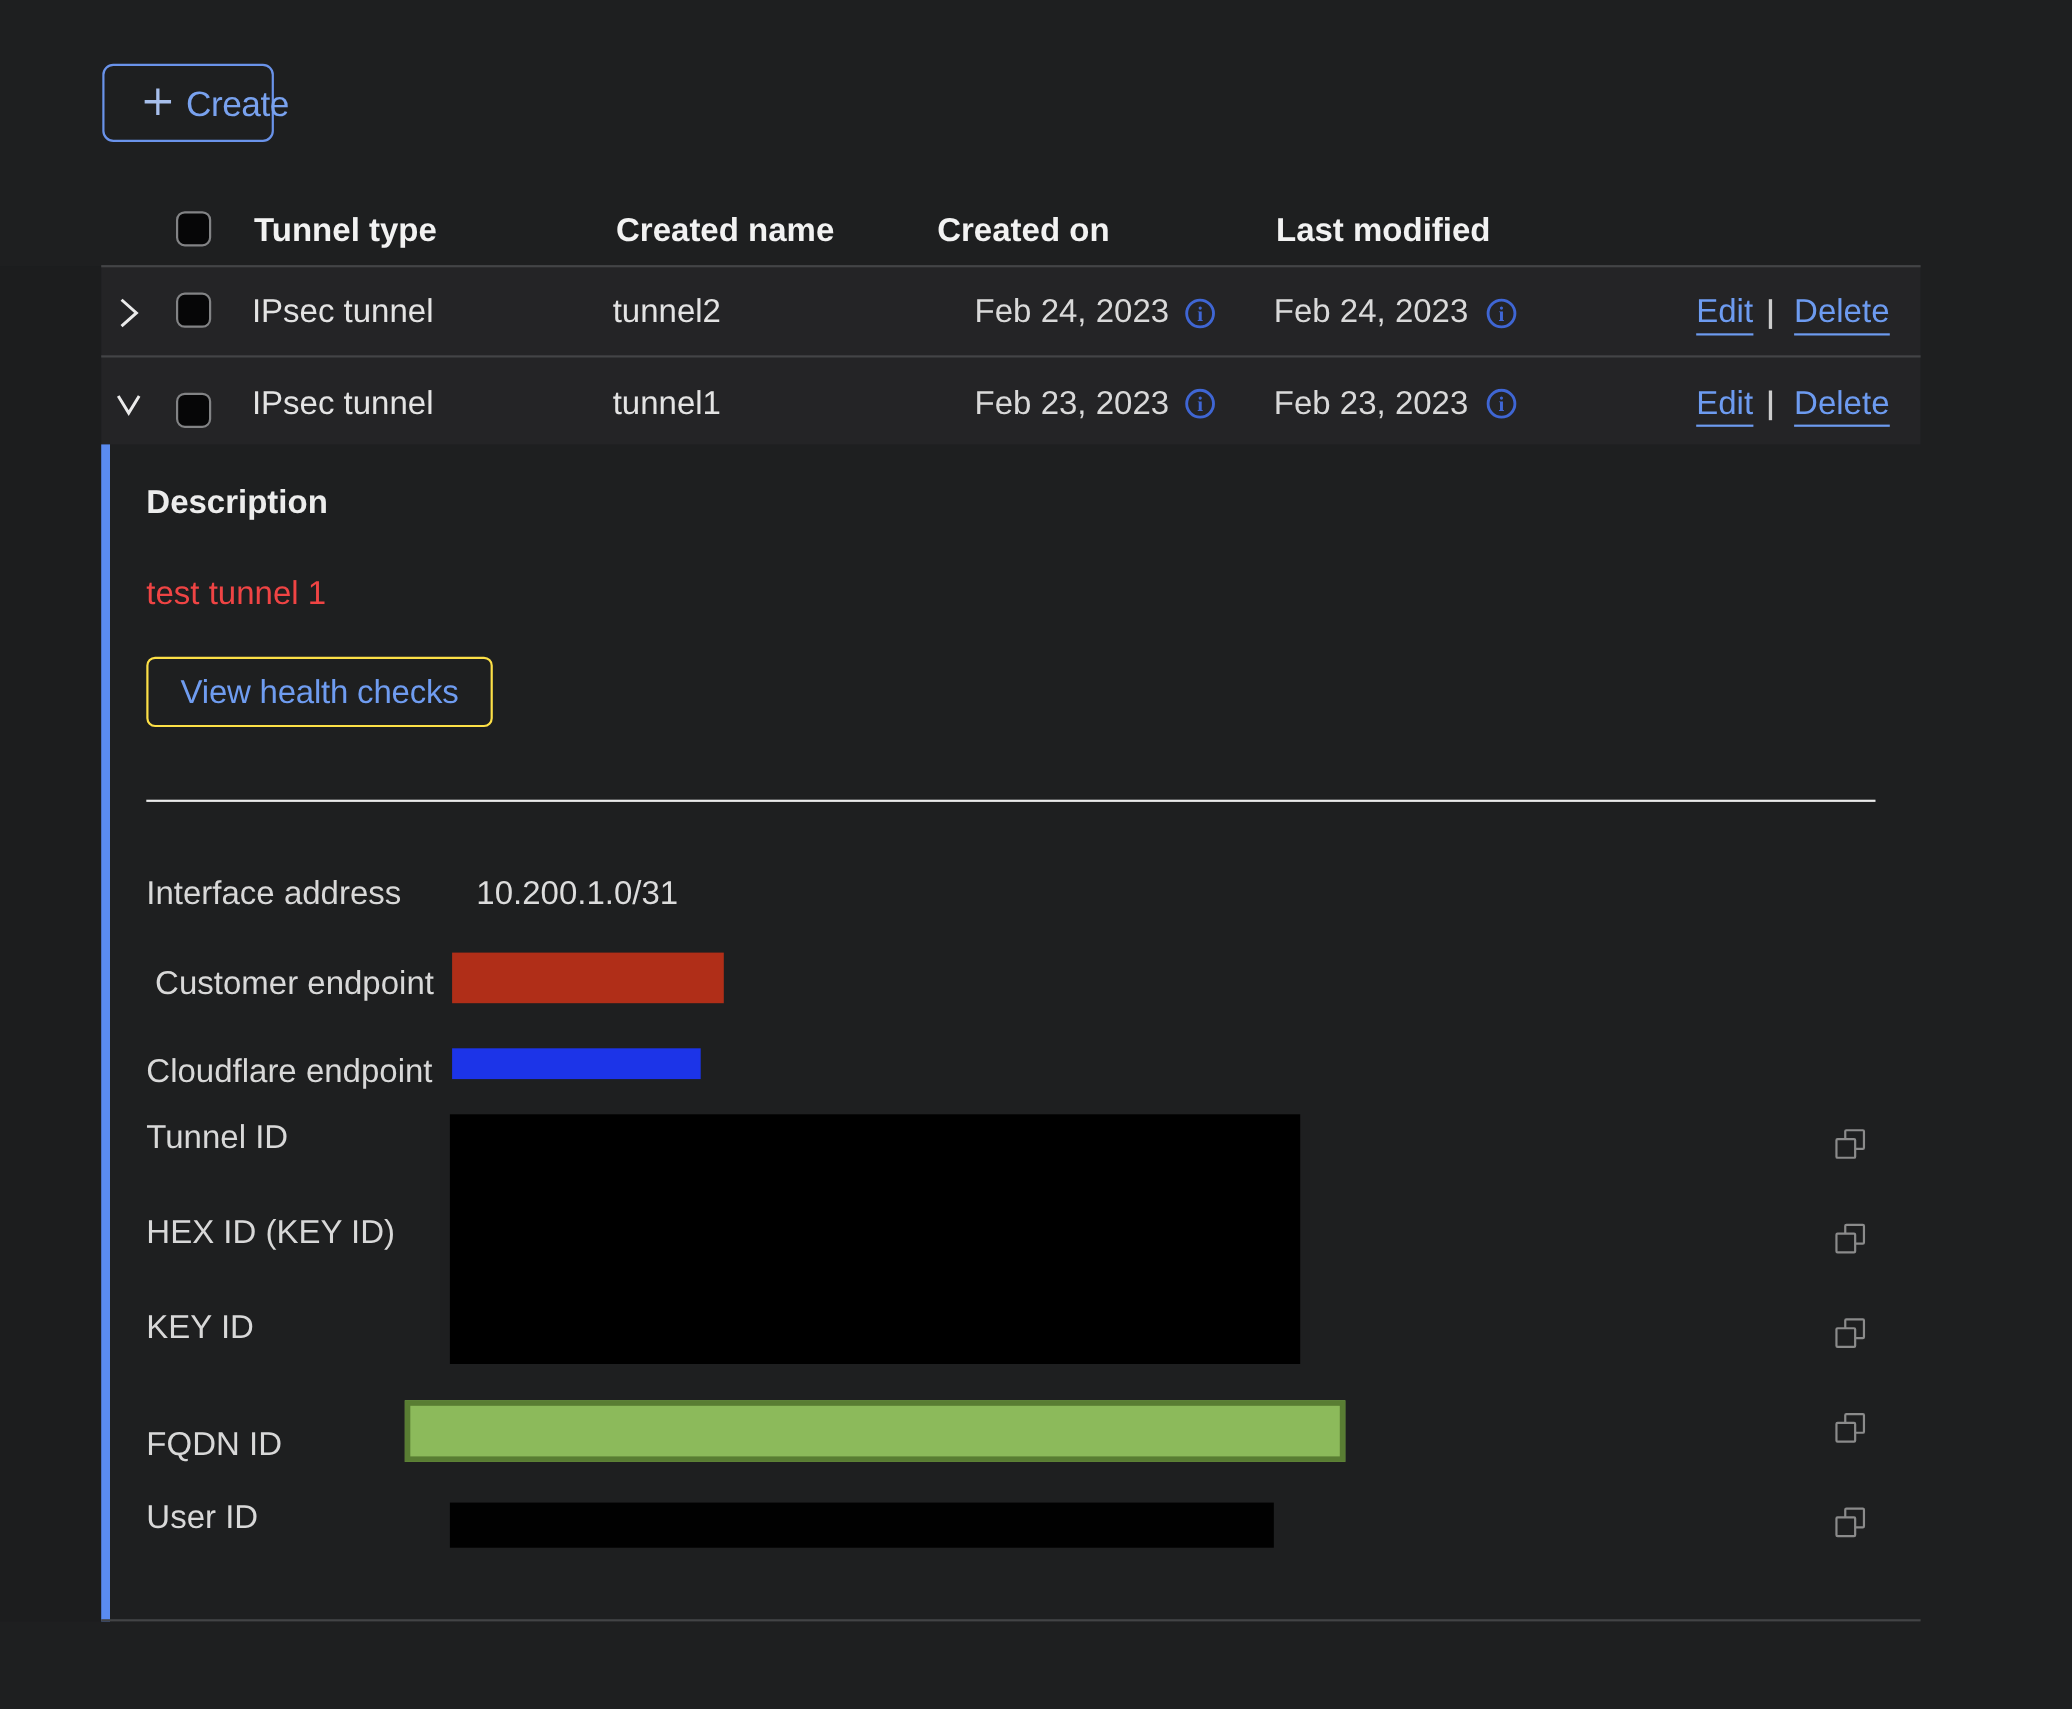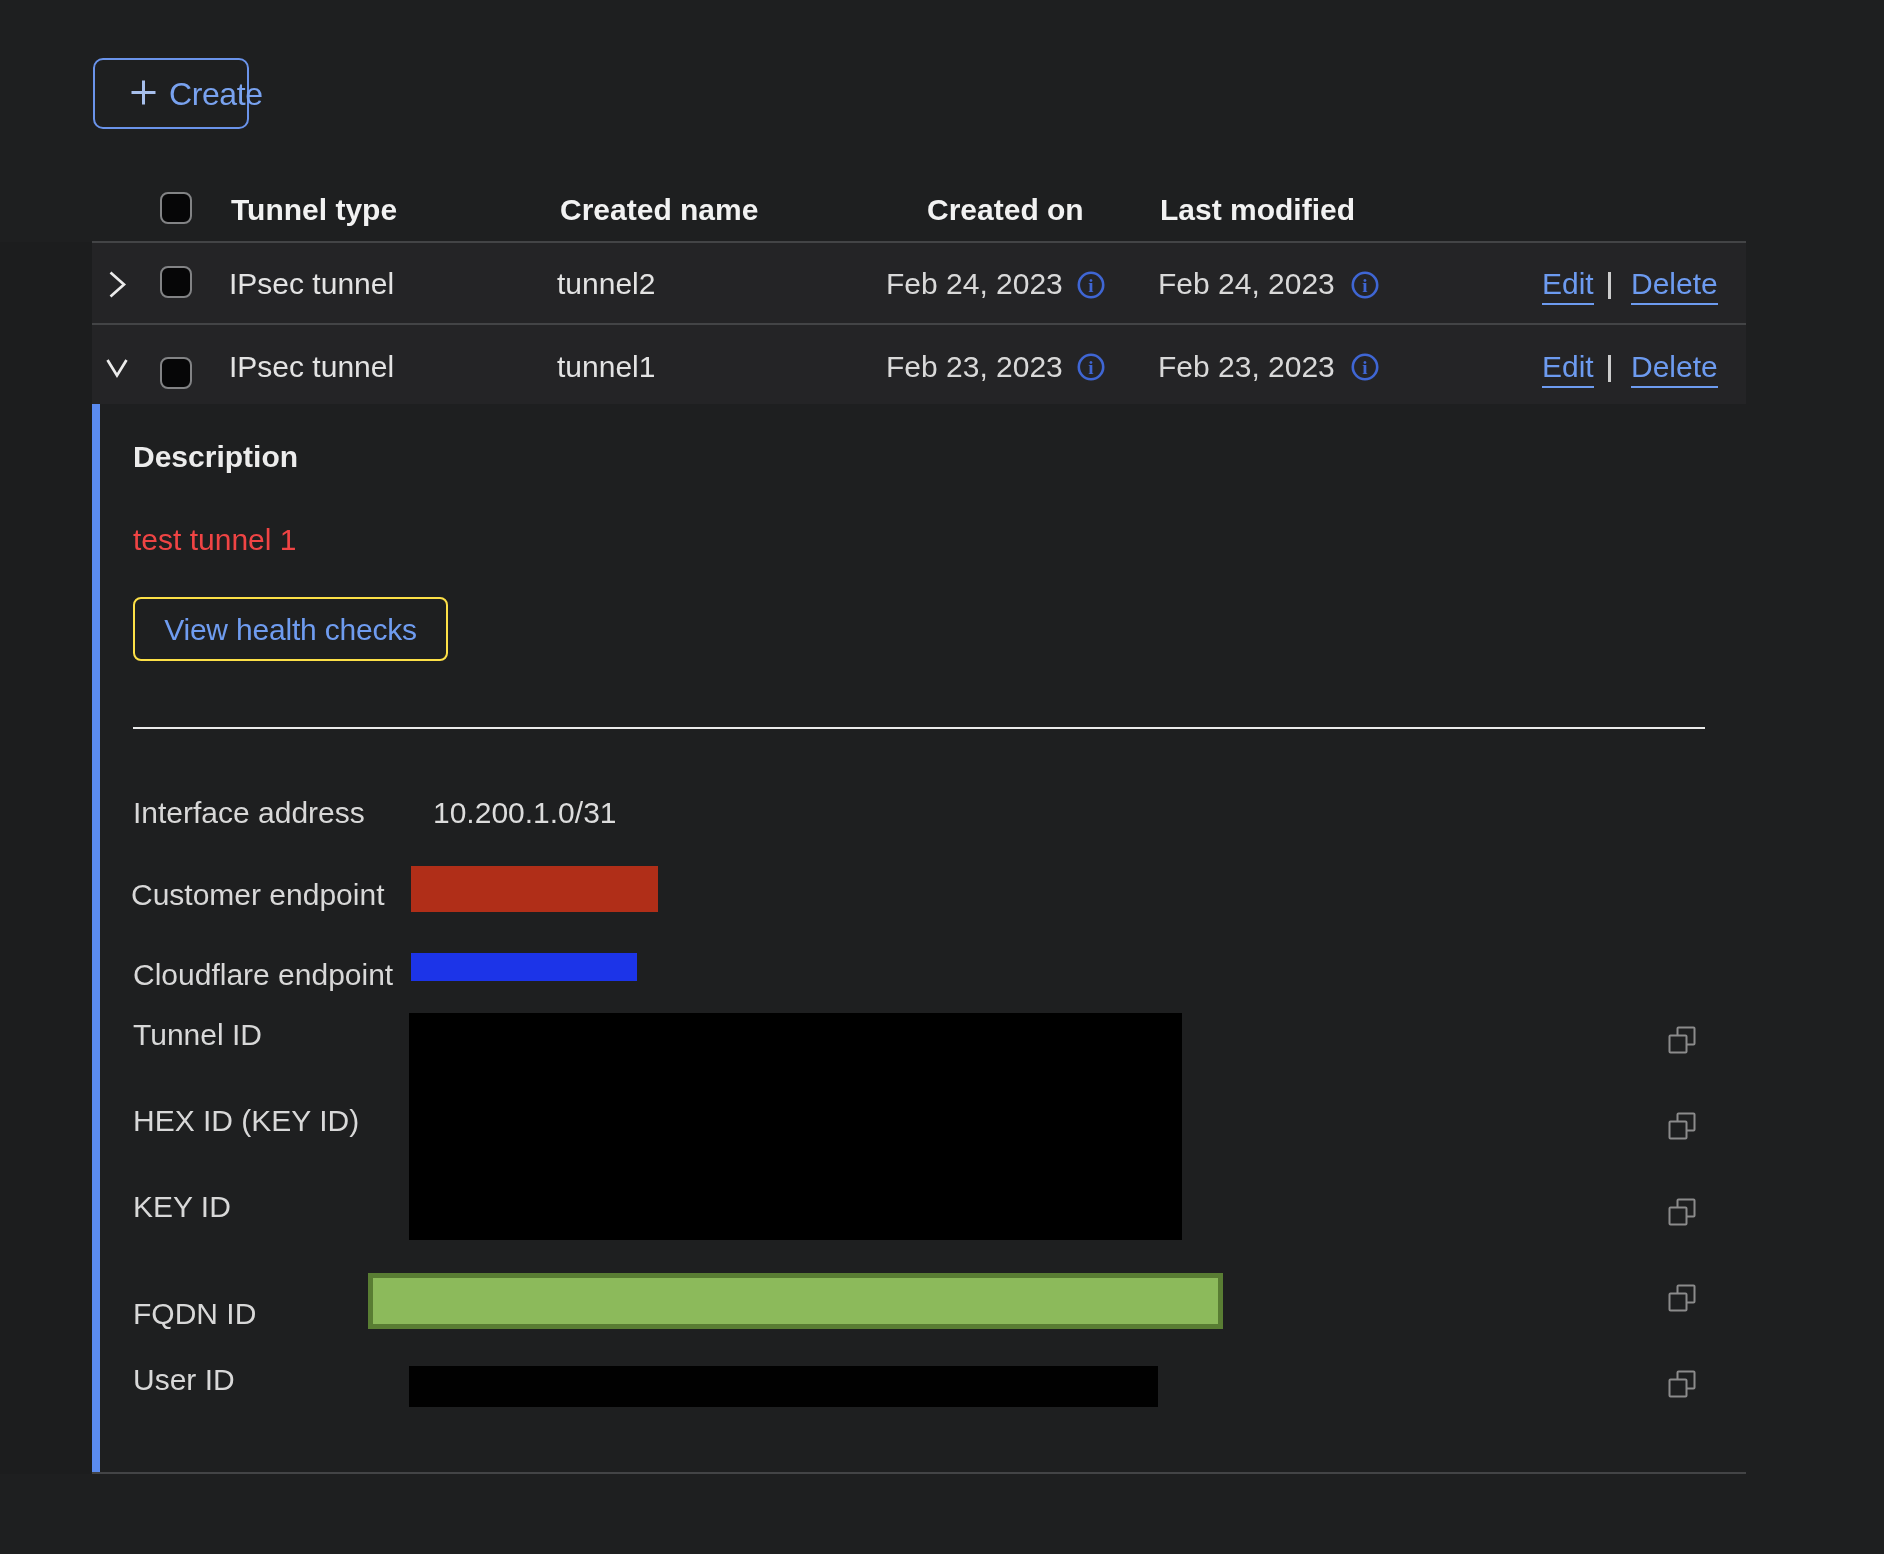--- a/index.html
+++ b/index.html
@@ -27,21 +27,21 @@
 <div class="abs" style="left:93px;top:58px;width:156px;height:71px;border:2px solid #6a93ea;border-radius:10px;box-sizing:border-box;">
   <svg width="27" height="27" viewBox="0 0 27 27" style="position:absolute;left:35px;top:19px;">
     <path d="M13.5 1.5 V25.5 M1.5 13.5 H25.5" stroke="#a7bfec" stroke-width="3" fill="none"></path>
   </svg>
   <span style="position:absolute;left:74px;top:16px;font-size:32px;line-height:36px;letter-spacing:-0.4px;color:#79a2ef;">Create</span>
 </div>
 
 <div class="checkbox" style="left:160px;top:192px;"></div>
 <div class="abs t30 bold" style="left:231px;top:193px;color:#f2f2f2;">Tunnel type</div>
 <div class="abs t30 bold" style="left:560px;top:193px;color:#f2f2f2;">Created name</div>
-<div class="abs t30 bold" style="left:927px;top:193px;color:#f2f2f2;">Created on</div>
+<div class="abs t30 bold" style="left:852px;top:193px;color:#f2f2f2;">Created on</div>
 <div class="abs t30 bold" style="left:1160px;top:193px;color:#f2f2f2;">Last modified</div>
 <div class="divider" style="left:92px;top:241px;width:1654px;"></div>
 
 <svg class="abs" style="left:105px;top:269px;" width="24" height="32" viewBox="0 0 24 32">
   <path d="M5.5 3.5 L19 15.5 L5.5 27.5" stroke="#ebebeb" stroke-width="2.7" fill="none"></path>
 </svg>
 <div class="checkbox" style="left:160px;top:266px;"></div>
 <div class="abs t30" style="left:229px;top:267px;">IPsec tunnel</div>
 <div class="abs t30" style="left:557px;top:267px;">tunnel2</div>
 <div class="abs t30" style="left:886px;top:267px;color:#d9d9d9;">Feb 24, 2023</div>
@@ -87,21 +87,21 @@
 
 <div class="abs" style="left:133px;top:597px;width:315px;height:64px;border:2px solid #fde047;border-radius:8px;box-sizing:border-box;display:flex;align-items:center;justify-content:center;">
   <span style="font-size:30px;letter-spacing:-0.2px;color:#6f9cf0;position:relative;top:1px;">View health checks</span>
 </div>
 
 <div class="abs" style="left:133px;top:727px;width:1572px;height:2px;background:#eaeaea;"></div>
 
 <div class="abs t30" style="left:133px;top:796px;color:#d8d8d8;">Interface address</div>
 <div class="abs t30" style="left:433px;top:796px;color:#dcdcdc;">10.200.1.0/31</div>
 
-<div class="abs t30" style="left:131px;top:878px;color:#d8d8d8;">Customer endpoint</div>
+<div class="abs t30" style="left:141px;top:878px;color:#d8d8d8;">Customer endpoint</div>
 <div class="abs" style="left:411px;top:866px;width:247px;height:46px;background:#b02e18;"></div>
 
 <div class="abs t30" style="left:133px;top:958px;color:#d8d8d8;">Cloudflare endpoint</div>
 <div class="abs" style="left:411px;top:953px;width:226px;height:28px;background:#1c34e8;"></div>
 
 <div class="abs t30" style="left:133px;top:1018px;color:#d8d8d8;">Tunnel ID</div>
 <div class="abs" style="left:409px;top:1013px;width:773px;height:227px;background:#000;"></div>
 
 <div class="abs t30" style="left:133px;top:1104px;color:#d8d8d8;">HEX ID (KEY ID)</div>
 <div class="abs t30" style="left:133px;top:1190px;color:#d8d8d8;">KEY ID</div>

